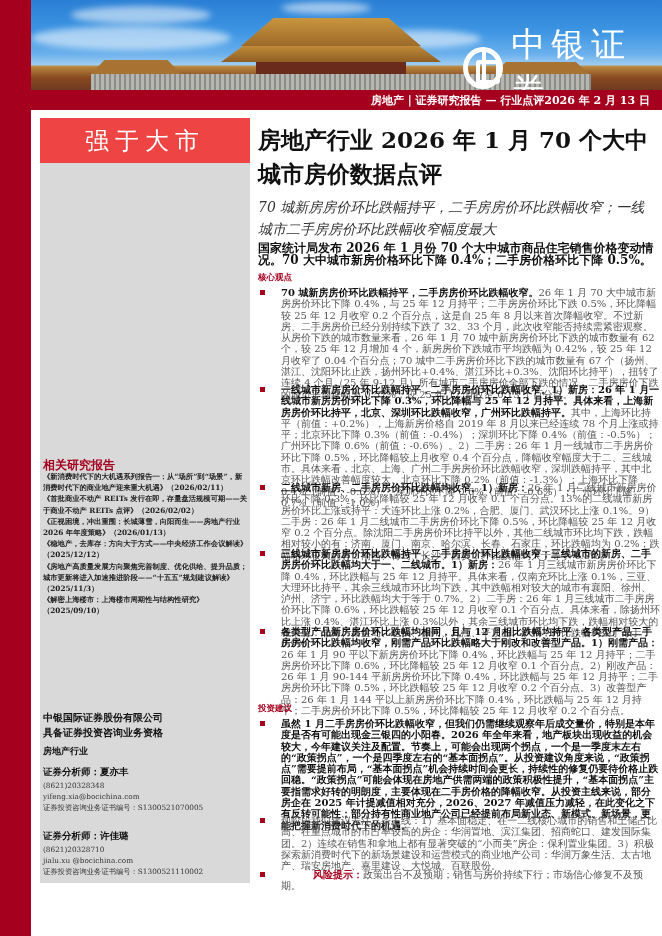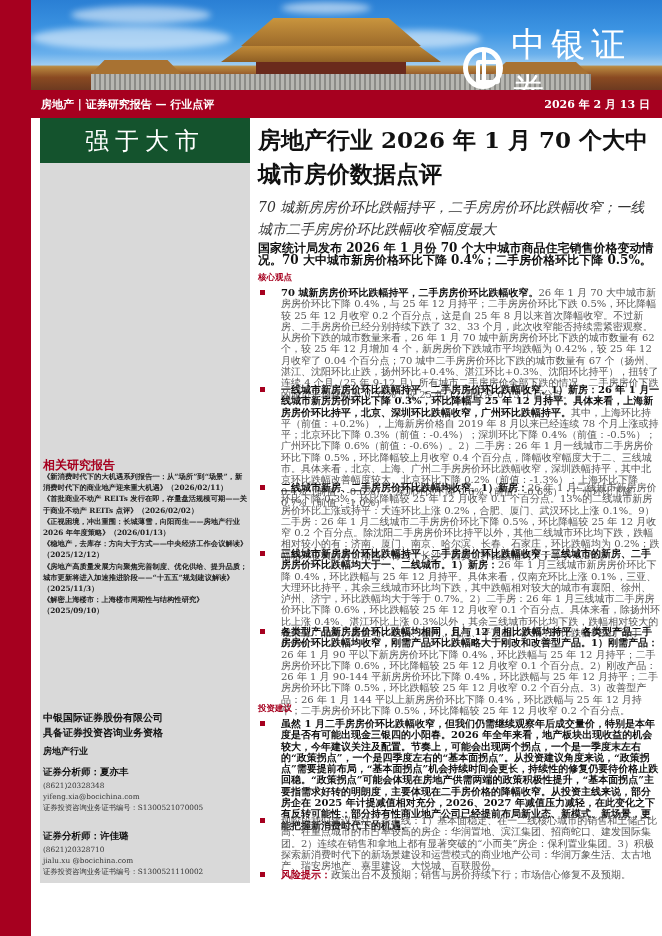--- a/index.html
+++ b/index.html
@@ -23,39 +23,39 @@
   .terrace { position: absolute; left: 60px; top: 74px; width: 500px; height: 16px;
     background: repeating-linear-gradient(90deg,#b7b7b2 0 3px,#8c8c88 3px 5px); }
 
   .logo { position: absolute; left: 432px; top: 22px; display: flex; align-items: center; gap: 8px; }
   .logo-mark { width: 42px; height: 42px; border-radius: 50%; border: 5px solid #fff; position: relative; }
   .logo-mark::before { content: ""; position: absolute; left: 8px; top: 8px; width: 16px; height: 16px;
     border: 4px solid #fff; border-radius: 3px; }
   .logo-mark::after { content: ""; position: absolute; left: 14px; top: -2px; width: 4px; height: 36px; background: #fff; }
   .logo-text { color: #fff; font-family: "DejaVu Sans", sans-serif; font-size: 34px; letter-spacing: 6px; font-weight: normal; }
 
-  .header-strip { position: absolute; left: 31px; top: 90px; width: 631px; height: 28px; background: #a6001f;
-    display: flex; align-items: center; justify-content: space-between; padding: 0 12px 0 10px; }
+  .header-strip { position: absolute; left: 31px; top: 90px; width: 631px; height: 20px; background: #a6001f;
+    display: flex; align-items: center; justify-content: flex-end; padding: 0 12px 0 10px; }
   .header-strip span { color: #fff; font-size: 11px; font-weight: bold; }
 
-  .rating-box { position: absolute; left: 40px; top: 118px; width: 210px; height: 45px; background: #14532d;
+  .rating-box { position: absolute; left: 40px; top: 118px; width: 210px; height: 45px; background: #ef4444;
     display: flex; align-items: center; justify-content: center; }
   .rating-box span { color: #fff; font-size: 24px; letter-spacing: 6px; font-family: "DejaVu Sans", sans-serif; }
 
   .sidebar { position: absolute; left: 40px; top: 163px; width: 210px; height: 720px; background: #d9d9d9; }
 
   .title { position: absolute; left: 258px; top: 123px; width: 400px; font-size: 23px; font-weight: bold; line-height: 34px; color: #111; }
   .subtitle { position: absolute; left: 258px; top: 196px; width: 400px; font-size: 14px; font-style: italic; line-height: 22px; color: #333; }
   .summary { position: absolute; left: 258px; top: 242px; width: 400px; font-size: 12px; font-weight: bold; line-height: 12px; color: #111; }
 
   .section-title { position: absolute; left: 258px; font-size: 8.5px; font-weight: bold; color: #a6001f; }
   .bullet { position: absolute; left: 260px; width: 400px; font-size: 10px; line-height: 11.3px; color: #555; padding-left: 21px; }
   .bullet::before { content: ""; position: absolute; left: 0; top: 3px; width: 5px; height: 5px; background: #a6001f; }
   .bullet b { color: #111; }
-  .bullet b.red { color: #a6001f; }
+  .bullet b.red { color: #a6001f; margin-left: 32px; }
 
   .related-title { position: absolute; left: 43px; top: 457px; font-size: 12px; font-weight: bold; color: #a6001f; }
   .related-list { position: absolute; left: 43px; top: 471px; width: 205px; font-size: 7.3px; line-height: 11.2px; font-weight: bold; color: #222; }
   .related-list .item { margin-bottom: 0; }
 
   .company { position: absolute; left: 43px; top: 710px; width: 205px; font-size: 10px; font-weight: bold; line-height: 15px; color: #111; }
   .industry { position: absolute; left: 43px; top: 745px; font-size: 9px; font-weight: bold; color: #111; }
   .analyst { position: absolute; left: 43px; width: 205px; font-size: 7.3px; line-height: 11px; color: #333; }
   .analyst .name { font-size: 9.5px; font-weight: bold; color: #111; line-height: 16px; font-family: Liberation Serif, serif; }
 </style>

